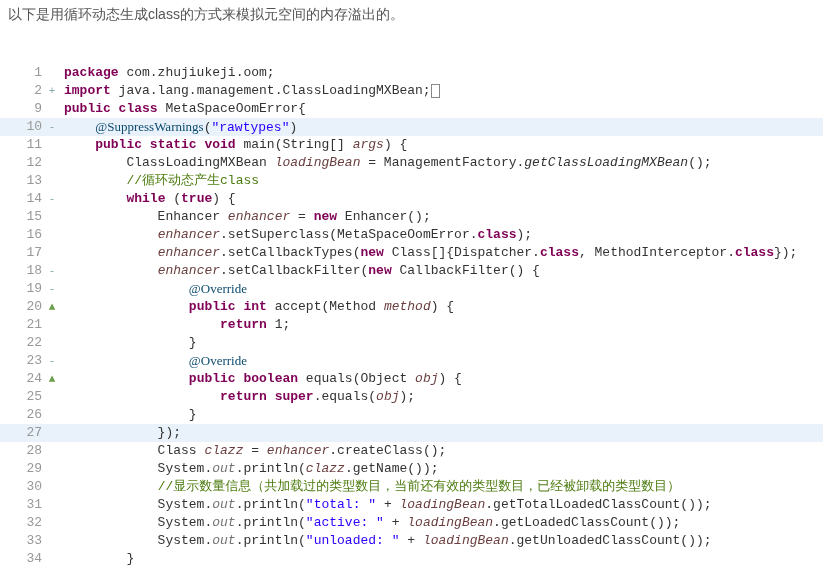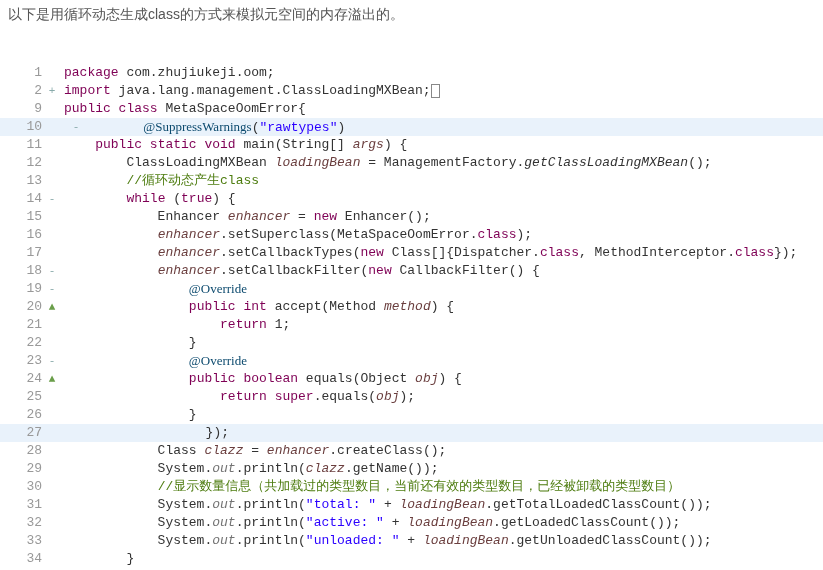--- a/index.html
+++ b/index.html
@@ -23,21 +23,20 @@
     white-space: pre;
     position: relative;
   }
   .line {
     display: flex;
     align-items: flex-start;
     height: 18px;
   }
   .line.hl {
     background: #e9f2fb;
-    gap: 24px;
   }
   .gutter {
     width: 42px;
     text-align: right;
     color: #999;
     padding-right: 2px;
     user-select: none;
     flex: 0 0 42px;
     position: relative;
   }
@@ -49,21 +48,21 @@
     font-size: 11px;
     flex: 0 0 16px;
     user-select: none;
   }
   .marker.tri {
     color: #6a9e4a;
   }
   .code {
     padding-left: 4px;
   }
-  .kw   { color: #7f0055; font-weight: normal; }   
+  .kw   { color: #7f0055; font-weight: bold; }   
   .str  { color: #2a00ff; }                      
   .cmt  { color: #4d7c0f; }                      
   .ann  { color: #0c4a6e; font-family: Liberation Serif, serif; }
   .fld  { color: #737373; font-style: italic; }  
   .smeth{ font-style: italic; margin-top: 16px; }                  
   .var  { color: #6a3e3e; font-style: italic; }
   .cursor-box {
     display:inline-block; border:1px solid #888; width:7px; height:12px; vertical-align:middle;
   }
 </style>

